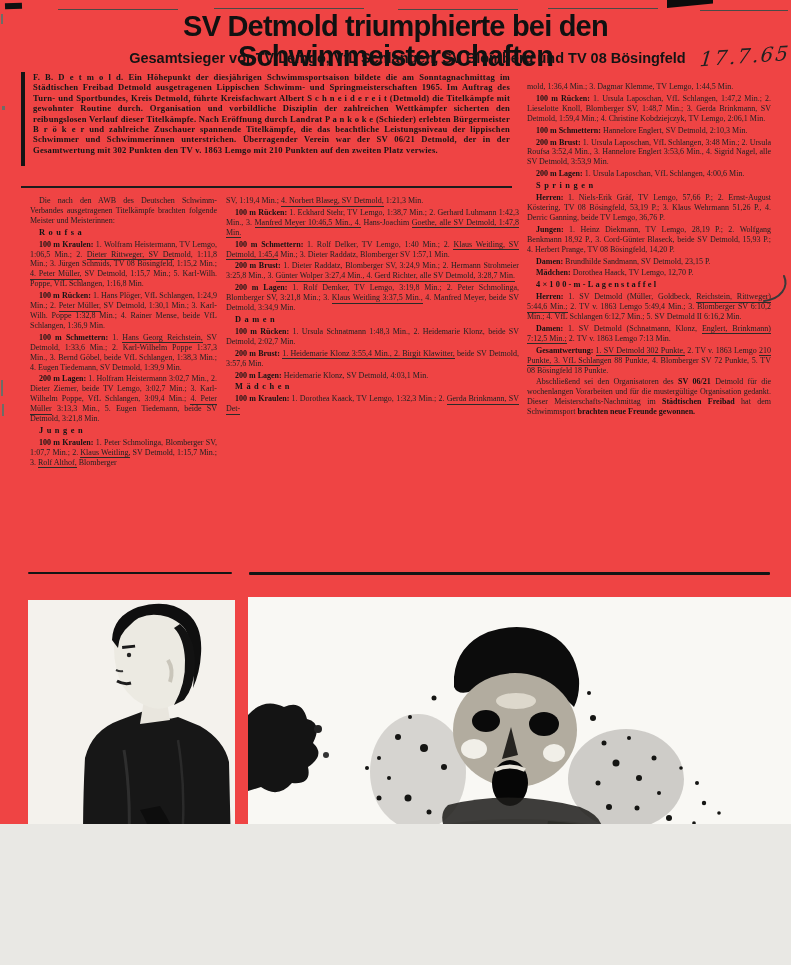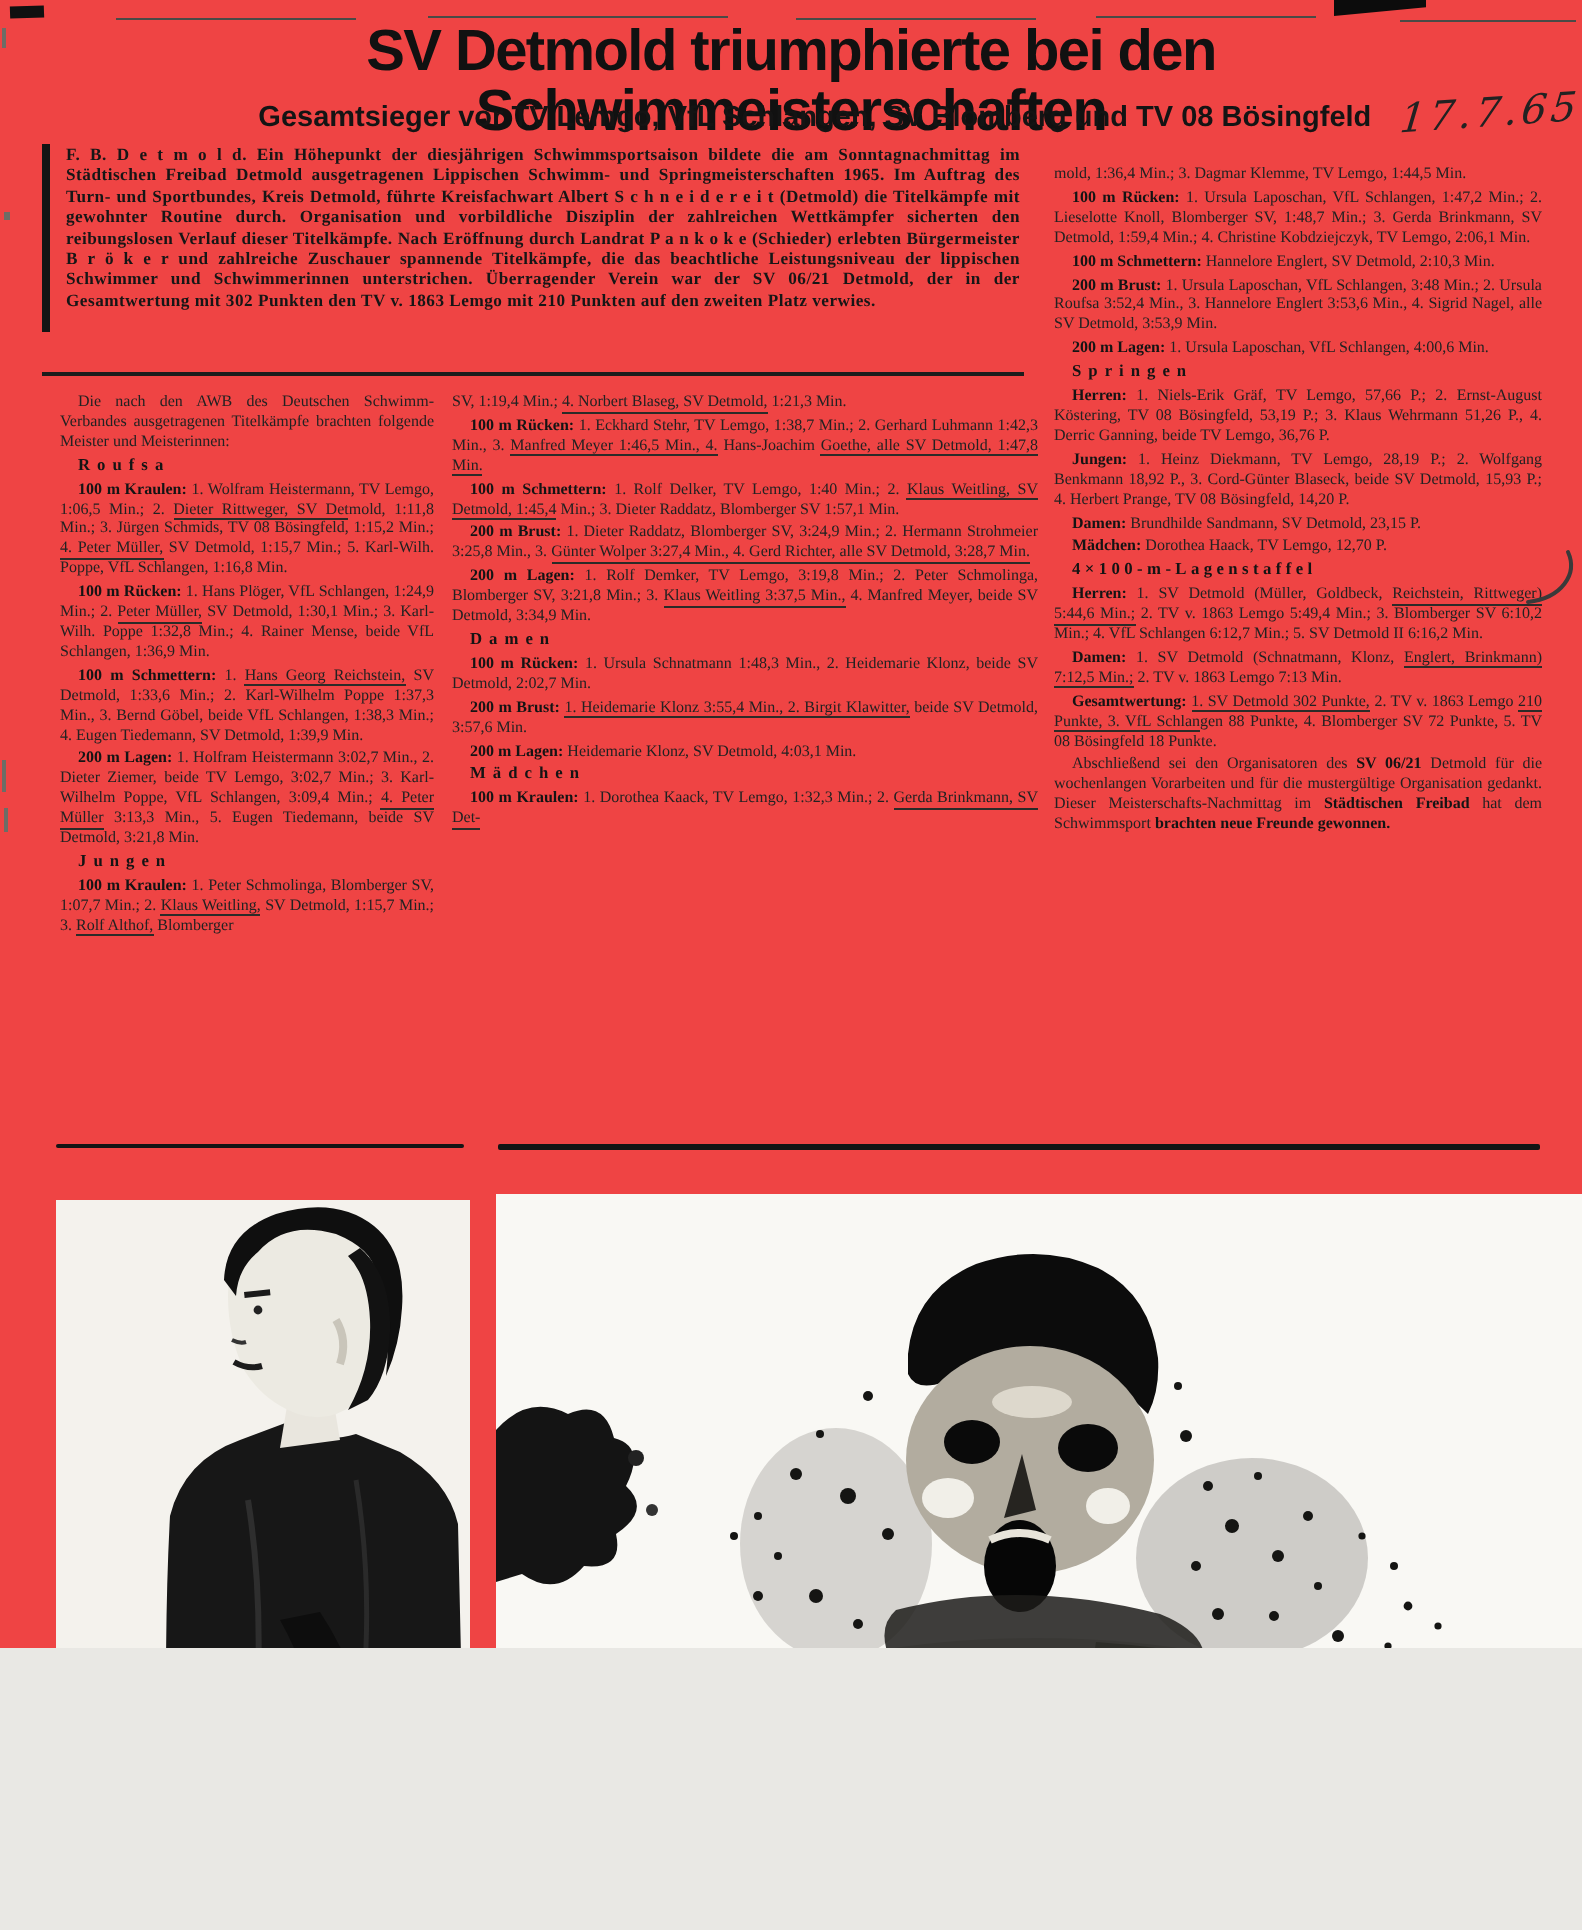--- a/index.html
+++ b/index.html
@@ -102,21 +102,21 @@
     <p><b>100 m Kraulen:</b> 1. Wolfram Heistermann, TV Lemgo, 1:06,5 Min.; 2. <span class="hu">Dieter Rittweger, SV Det</span>mold, 1:11,8 Min.; 3. Jürgen Schmids, TV 08 Bösingfeld, 1:15,2 Min.; <span class="hu">4. Peter Müller,</span> SV Detmold, 1:15,7 Min.; 5. Karl-Wilh. Poppe, VfL Schlangen, 1:16,8 Min.</p>
     <p><b>100 m Rücken:</b> 1. Hans Plöger, VfL Schlangen, 1:24,9 Min.; 2. <span class="hu">Peter Müller,</span> SV Detmold, 1:30,1 Min.; 3. Karl-Wilh. Poppe 1:32,8 Min.; 4. Rainer Mense, beide VfL Schlangen, 1:36,9 Min.</p>
     <p><b>100 m Schmettern:</b> 1. <span class="hu">Hans Georg Reichstein,</span> SV Detmold, 1:33,6 Min.; 2. Karl-Wilhelm Poppe 1:37,3 Min., 3. Bernd Göbel, beide VfL Schlangen, 1:38,3 Min.; 4. Eugen Tiedemann, SV Detmold, 1:39,9 Min.</p>
     <p><b>200 m Lagen:</b> 1. Holfram Heistermann 3:02,7 Min., 2. Dieter Ziemer, beide TV Lemgo, 3:02,7 Min.; 3. Karl-Wilhelm Poppe, VfL Schlangen, 3:09,4 Min.; <span class="hu">4. Peter Müller</span> 3:13,3 Min., 5. Eugen Tiedemann, beide SV Detmold, 3:21,8 Min.</p>
     <p class="sec-h">Jungen</p>
     <p><b>100 m Kraulen:</b> 1. Peter Schmolinga, Blomberger SV, 1:07,7 Min.; 2. <span class="hu">Klaus Weitling,</span> SV Detmold, 1:15,7 Min.; 3. <span class="hu">Rolf Althof,</span> Blomberger</p>
   </div>
 
   <div class="col col2">
     <p class="cont">SV, 1:19,4 Min.; <span class="hu">4. Norbert Blaseg, SV Detmold,</span> 1:21,3 Min.</p>
-    <p><b>100 m Rücken:</b> 1. Eckhard Stehr, TV Lemgo, 1:38,7 Min.; 2. Gerhard Luhmann 1:42,3 Min., 3. <span class="hu">Manfred Meyer 1:46,5 Min., 4.</span> Hans-Joachim <span class="hu">Goethe, alle SV Detmold, 1:47,8 Min.</span></p>
+    <p><b>100 m Rücken:</b> 1. Eckhard Stehr, TV Lemgo, 1:38,7 Min.; 2. Gerhard Luhmann 1:42,3 Min., 3. <span class="hu">Manfred Meyer 10:46,5 Min., 4.</span> Hans-Joachim <span class="hu">Goethe, alle SV Detmold, 1:47,8 Min.</span></p>
     <p><b>100 m Schmettern:</b> 1. Rolf Delker, TV Lemgo, 1:40 Min.; 2. <span class="hu">Klaus Weitling, SV Detmold, 1:45,4</span> Min.; 3. Dieter Raddatz, Blomberger SV 1:57,1 Min.</p>
     <p><b>200 m Brust:</b> 1. Dieter Raddatz, Blomberger SV, 3:24,9 Min.; 2. Hermann Strohmeier 3:25,8 Min., 3. <span class="hu">Günter Wolper 3:27,4 Min., 4. Gerd Richter, alle SV Detmold, 3:28,7 Min.</span></p>
     <p><b>200 m Lagen:</b> 1. Rolf Demker, TV Lemgo, 3:19,8 Min.; 2. Peter Schmolinga, Blomberger SV, 3:21,8 Min.; 3. <span class="hu">Klaus Weitling 3:37,5 Min.,</span> 4. Manfred Meyer, beide SV Detmold, 3:34,9 Min.</p>
     <p class="sec-h">Damen</p>
     <p><b>100 m Rücken:</b> 1. Ursula Schnatmann 1:48,3 Min., 2. Heidemarie Klonz, beide SV Detmold, 2:02,7 Min.</p>
     <p><b>200 m Brust:</b> <span class="hu">1. Heidemarie Klonz 3:55,4 Min., 2. Birgit Klawitter,</span> beide SV Detmold, 3:57,6 Min.</p>
     <p><b>200 m Lagen:</b> Heidemarie Klonz, SV Detmold, 4:03,1 Min.</p>
     <p class="sec-h">Mädchen</p>
     <p><b>100 m Kraulen:</b> 1. Dorothea Kaack, TV Lemgo, 1:32,3 Min.; 2. <span class="hu">Gerda Brinkmann, SV Det-</span></p>
   </div>

